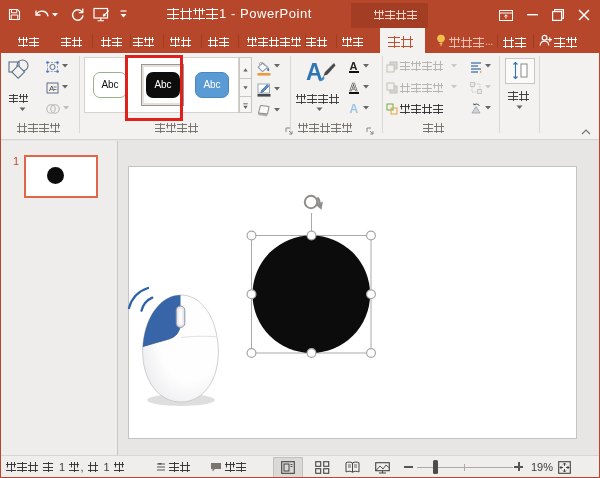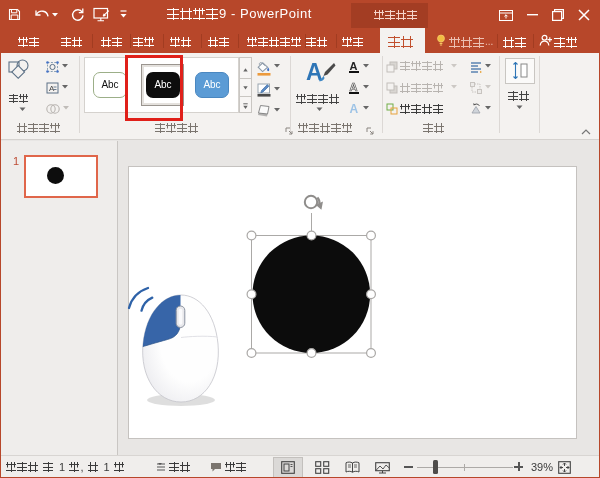--- a/index.html
+++ b/index.html
@@ -64,21 +64,21 @@
 <rect x="1" y="1.5" width="13.5" height="9.5" stroke-width="1.2"></rect>
         <path d="M4.5 13.8 H11 M7.8 11 V13.8" stroke-width="1.1"></path>
 <path d="M10.2 9.2 L15.8 3.6 M10.2 9.2 L11.2 6.8 M10.2 9.2 L12.6 8.2" stroke-width="1.2"></path>
 </svg>
 
 <svg class="abs" style="left:120px;top:10px" width="7" height="9" viewBox="0 0 7 9">
         <path d="M0.5 1 H6.5" stroke="#fff" stroke-width="1.2"></path>
         <path d="M0.5 4 L6.5 4 L3.5 7.4 Z" fill="#fff"></path>
       </svg>
 
-<div class="abs" style="left:167px;top:8px;color:#fff;font-size:12px;line-height:12px;letter-spacing:0.55px"><i class="k s12"></i><i class="k s12 v"></i><i class="k s12 q"></i><i class="k s12"></i><span style="font-size:13px;line-height:12px;vertical-align:top">9 - PowerPoint</span></div>
+<div class="abs" style="left:167px;top:8px;color:#fff;font-size:12px;line-height:12px;letter-spacing:0.55px"><i class="k s12"></i><i class="k s12 v"></i><i class="k s12 q"></i><i class="k s12"></i><span style="font-size:13px;line-height:12px;vertical-align:top">1 - PowerPoint</span></div>
 
 <div class="abs" style="left:351px;top:3px;width:77px;height:25px;background:#A33D23;color:#F6D5CB;padding-top:7px;padding-left:23px;line-height:10px"><i class="k s10 q"></i><i class="k s10"></i><i class="k s10 v"></i><i class="k s10"></i></div>
 
 <svg class="abs" style="left:499px;top:10px" width="14" height="11" viewBox="0 0 14 11" fill="none" stroke="#fff">
         <rect x="0.5" y="0.5" width="13" height="10" stroke-width="1"></rect>
         <path d="M0.5 3 H13.5" stroke-width="1"></path>
         <path d="M7 8.5 V4.8 M5.4 6.4 L7 4.8 L8.6 6.4" stroke-width="1"></path>
       </svg>
 <path><svg class="abs" style="left:527px;top:14px" width="11" height="2" viewBox="0 0 11 2">
           <rect width="11" height="1.4" fill="#fff"></rect>
@@ -409,21 +409,21 @@
         <path d="M4 12 H11 M7.5 9.7 V12" stroke-width="1"></path>
         <path d="M0.7 9.7 L5 5 L8 8 L11 4 L14.3 7" stroke-width="0.9"></path>
       </svg>
 
 <div class="abs" style="left:404px;top:10px;width:9px;height:1.5px;background:#555"></div>
 <div class="abs" style="left:417px;top:11px;width:96px;height:1px;background:#ADAAA7"></div>
 <div class="abs" style="left:464px;top:8px;width:1px;height:7px;background:#ADAAA7"></div>
 <div class="abs" style="left:433px;top:4px;width:5px;height:14px;background:#4e4c4a;border-radius:1.5px"></div>
 <div class="abs" style="left:518px;top:6px;width:1.5px;height:9px;background:#555"></div>
 <div class="abs" style="left:514px;top:10px;width:9px;height:1.5px;background:#555"></div>
-<div class="abs" style="left:531px;top:5px;font-size:11px;color:#3a3a3a">39%</div>
+<div class="abs" style="left:531px;top:5px;font-size:11px;color:#3a3a3a">19%</div>
 <svg class="abs" style="left:558px;top:5px" width="13" height="13" viewBox="0 0 13 13" fill="none" stroke="#444">
         <rect x="0.7" y="0.7" width="11.6" height="11.6" stroke-width="1.1"></rect>
         <path d="M6.5 2 V5 M6.5 8 V11 M2 6.5 H5 M8 6.5 H11" stroke-width="1"></path>
         <path d="M5 3.5 L6.5 2 L8 3.5 M5 9.5 L6.5 11 L8 9.5 M3.5 5 L2 6.5 L3.5 8 M9.5 5 L11 6.5 L9.5 8" stroke-width="1"></path>
       </svg>
 </div>
 <div class="abs" id="frame"></div>
 </div>
 
 </body></html>

